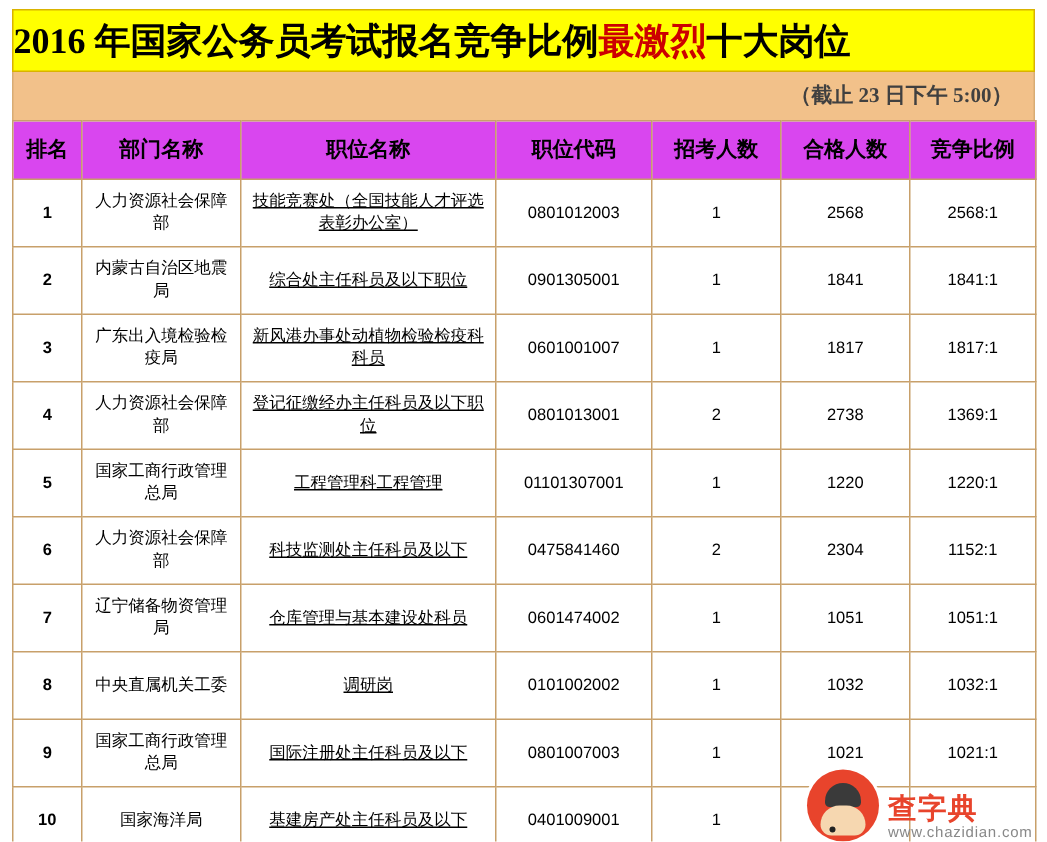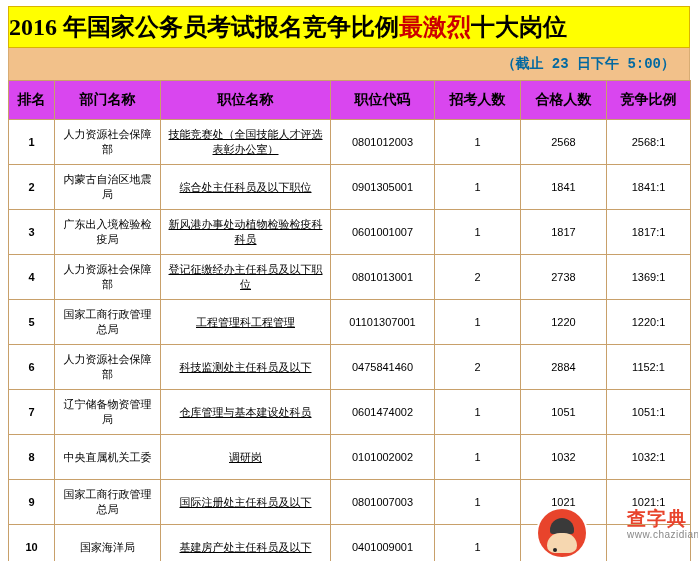--- a/index.html
+++ b/index.html
@@ -48,24 +48,24 @@
     height: 32px;
     display: flex;
     align-items: center;
     justify-content: flex-end;
     padding-right: 14px;
     box-sizing: border-box;
     border-left: 1px solid #d8ac74;
     border-right: 1px solid #d8ac74;
   }
   .note-text {
-    font-family: Liberation Mono, monospace;
+    font-family: Liberation Serif, serif;
     font-weight: bold;
     font-size: 14px;
-    color: #0369a1;
+    color: #404040;
     white-space: nowrap;
   }
   
   table.rank-table {
     margin: 0 8px;
     border-collapse: collapse;
     width: calc(100% - 16px);
     table-layout: fixed;
   }
   table.rank-table th,
@@ -108,23 +108,22 @@
   col.w-ratio { width: 84px; }
 
   
   .watermark {
     position: absolute;
     right: 10px;
     bottom: 6px;
     width: 150px;
     height: 52px;
     display: flex;
-    align-items: flex-start;
+    align-items: flex-end;
     pointer-events: none;
-    gap: 35px;
   }
   .wm-badge {
     width: 48px;
     height: 48px;
     border-radius: 50%;
     background: #e8442c;
     position: relative;
     flex: 0 0 auto;
     box-shadow: 0 0 0 2px #ffffff;
   }
@@ -265,21 +264,21 @@
         <td class="c-num">1</td>
         <td class="c-num">1220</td>
         <td class="c-num">1220:1</td>
       </tr>
       <tr>
         <td class="c-rank">6</td>
         <td class="c-dept">人力资源社会保障部</td>
         <td class="c-post">科技监测处主任科员及以下</td>
         <td class="c-code">0475841460</td>
         <td class="c-num">2</td>
-        <td class="c-num">2884</td>
+        <td class="c-num">2304</td>
         <td class="c-num">1152:1</td>
       </tr>
       <tr>
         <td class="c-rank">7</td>
         <td class="c-dept">辽宁储备物资管理局</td>
         <td class="c-post">仓库管理与基本建设处科员</td>
         <td class="c-code">0601474002</td>
         <td class="c-num">1</td>
         <td class="c-num">1051</td>
         <td class="c-num">1051:1</td>

